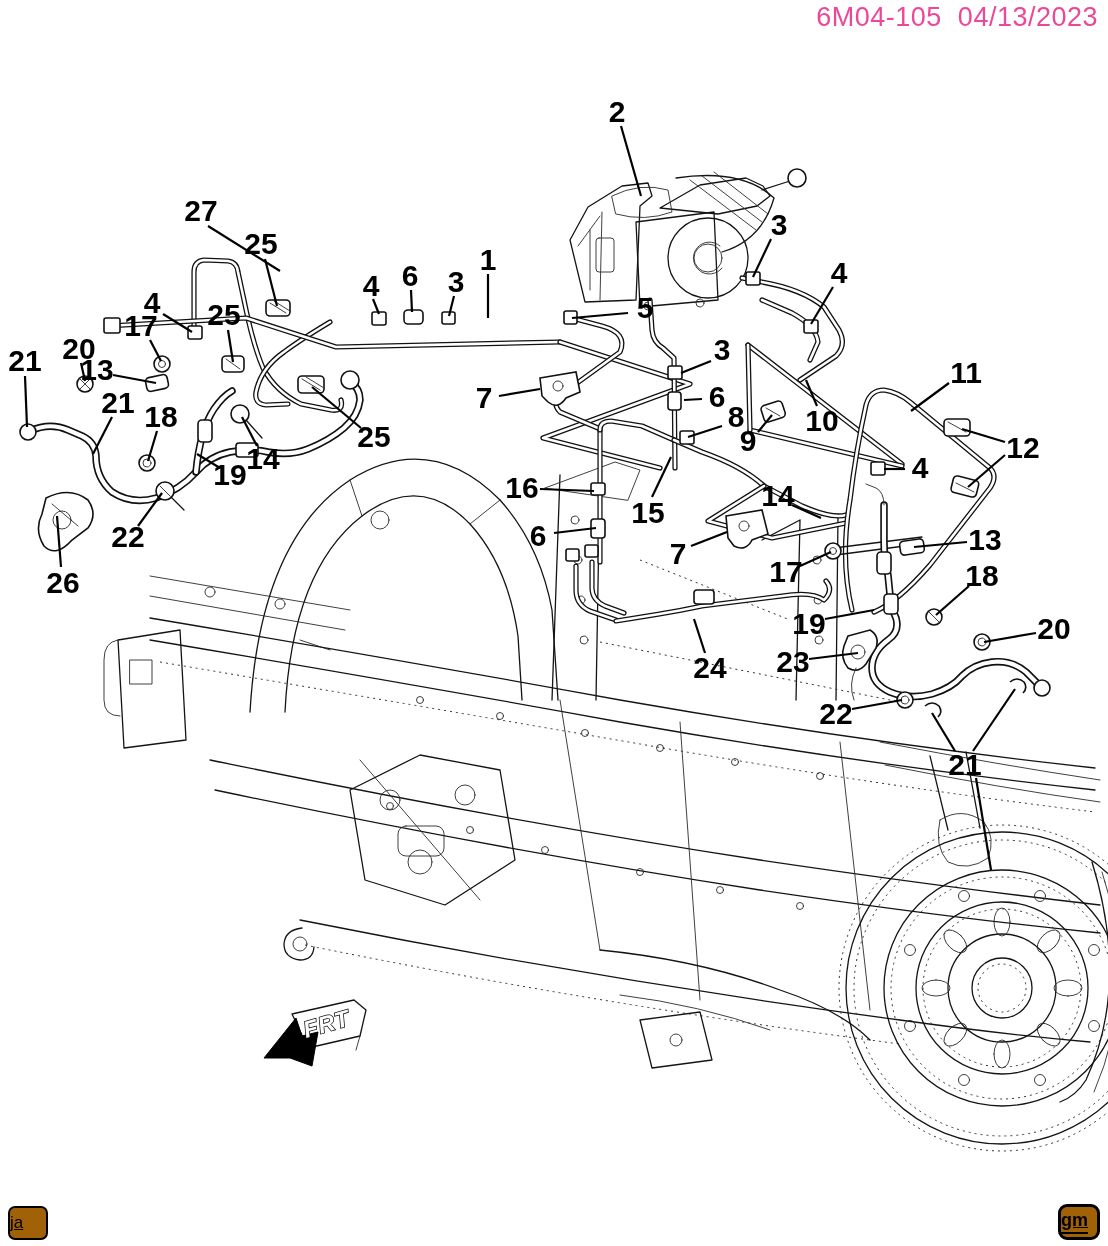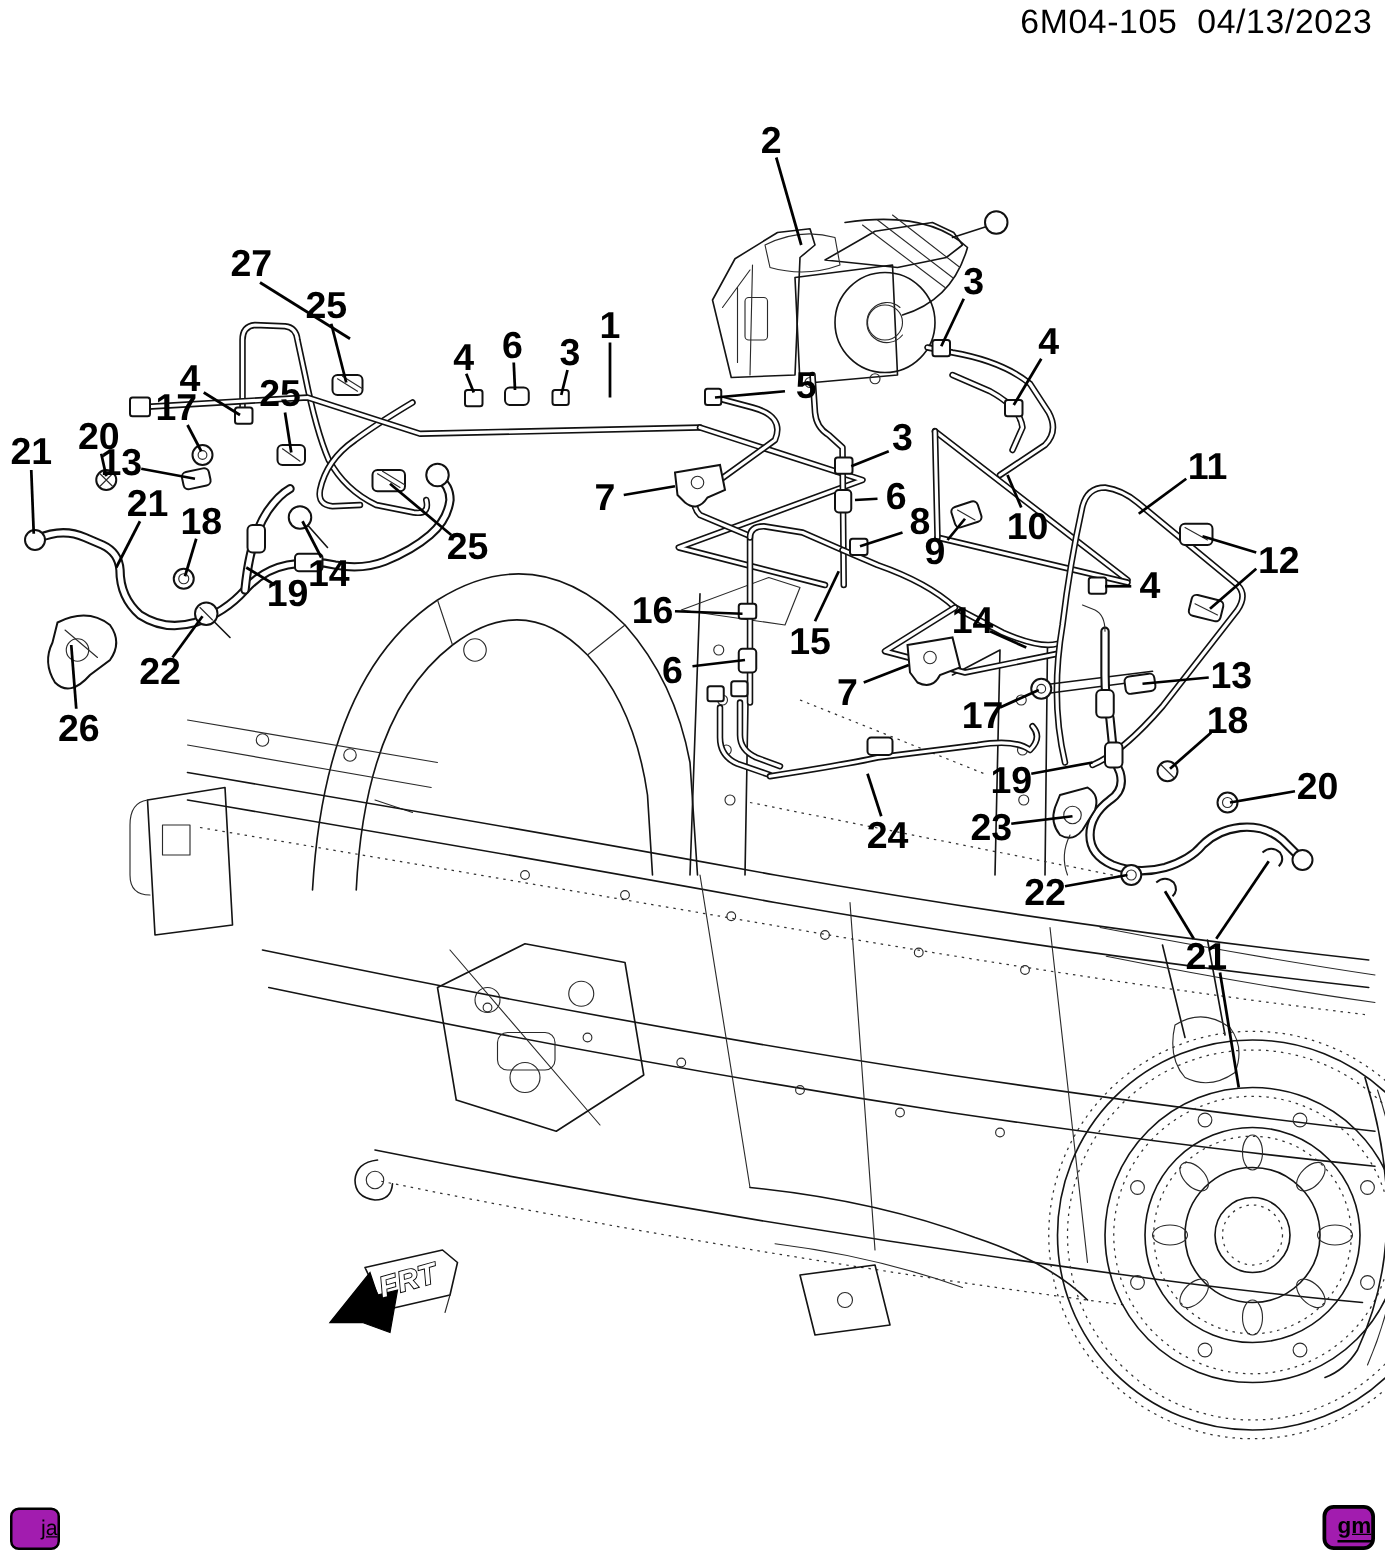--- a/index.html
+++ b/index.html
@@ -2,40 +2,40 @@
 <html><head>
 <meta charset="utf-8">
 <style>
   html,body{margin:0;padding:0;background:#fff;}
   .page{
     position:relative;width:1108px;height:1246px;background:#ffffff;
     font-family:"Liberation Sans",sans-serif;overflow:hidden;color:#000;
   }
   .doc-header{
     position:absolute;top:2px;right:10px;font-size:27px;font-weight:500;
-    letter-spacing:.5px;white-space:pre;color:#000000;
+    letter-spacing:.5px;white-space:pre;color:#ec4899;
   }
   .fig-svg{position:absolute;left:0;top:0;}
   .callout{
     font-family:"Liberation Sans",sans-serif;font-size:30px;font-weight:700;
     fill:#000;text-anchor:middle;
   }
   .leader{stroke:#000;stroke-width:2.2;fill:none;}
   .ink{stroke:#141414;fill:none;stroke-width:1.3;stroke-linecap:round;stroke-linejoin:round;}
   .ink-thin{stroke:#2a2a2a;fill:none;stroke-width:0.9;stroke-linecap:round;stroke-linejoin:round;}
   .dots{stroke:#333;fill:none;stroke-width:1;stroke-dasharray:2 4;}
   .tube-out{stroke:#111;stroke-width:5.2;fill:none;stroke-linecap:round;stroke-linejoin:round;}
   .tube-in{stroke:#fff;stroke-width:2.6;fill:none;stroke-linecap:round;stroke-linejoin:round;}
   .hose-out{stroke:#111;stroke-width:7.5;fill:none;stroke-linecap:round;stroke-linejoin:round;}
   .hose-in{stroke:#fff;stroke-width:4.2;fill:none;stroke-linecap:round;stroke-linejoin:round;}
   .fit{stroke:#111;fill:#fff;stroke-width:1.6;}
   .corner-tag{
     position:absolute;border:2.5px solid #000;border-radius:7px;
-    width:36px;height:30px;display:flex;align-items:center;justify-content:flex-end;
-    font-size:17px;background:#a21caf;text-decoration:underline;
+    width:36px;height:30px;display:flex;align-items:center;justify-content:flex-start;
+    font-size:17px;background:#a16207;text-decoration:underline;
   }
   .corner-tag.left{left:8px;bottom:6px;}
   .corner-tag.right{right:8px;bottom:6px;border-width:3px;border-radius:9px;font-weight:700;font-size:18px;}
   .corner-tag.right .u{border-bottom:2.2px solid #000;line-height:1;padding-bottom:3px;}
   .frt-text{
     font-family:"Liberation Sans",sans-serif;font-size:23px;font-weight:700;font-style:italic;
     fill:#fff;stroke:#000;stroke-width:1.5;paint-order:stroke;letter-spacing:1px;
   }
 </style>
 </head>

